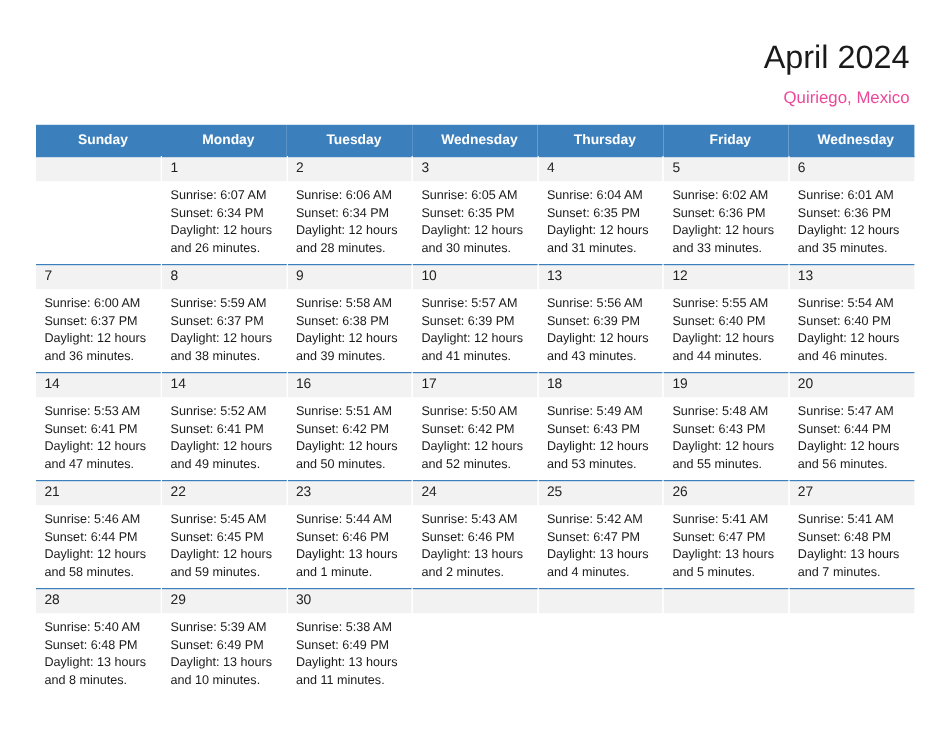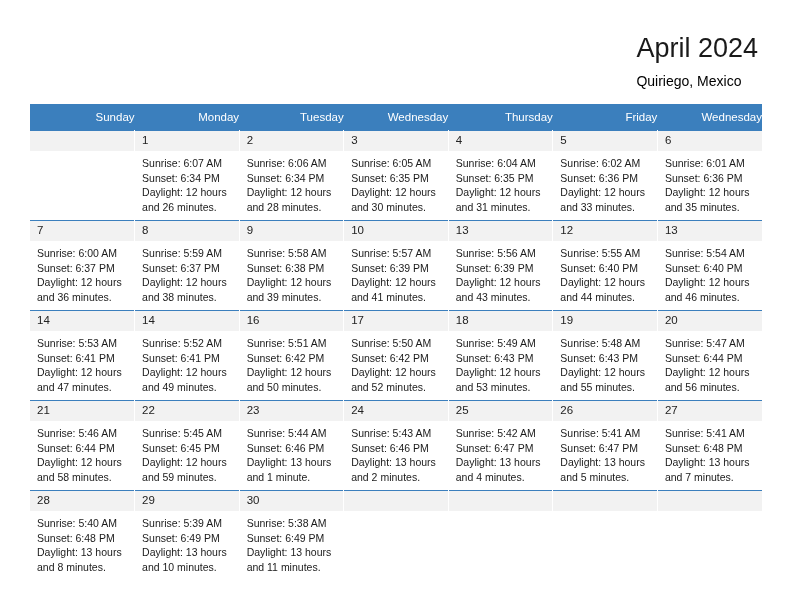--- a/index.html
+++ b/index.html
@@ -62,53 +62,53 @@
     font-size: 23px;
     letter-spacing: -0.2px;
     color: #2e8bd0;
     font-family: "DejaVu Sans", sans-serif;
     line-height: 25px;
   }
   .title-block {
     position: absolute;
     right: 34px;
     top: 32px;
-    text-align: left;
+    text-align: right;
   }
   .cal-title {
     font-size: 27px;
     color: #1a1a1a;
     line-height: 32px;
     white-space: nowrap;
   }
   .cal-subtitle {
     font-size: 14px;
-    color: #000000;
+    color: #ec4899;
     line-height: 18px;
     margin-top: 8px;
     white-space: nowrap;
   }
 
   
   .calendar {
     position: absolute;
     left: 30px;
     top: 104px;
     width: 732px;
     border-collapse: collapse;
     table-layout: fixed;
   }
   .calendar col { width: 104.57px; }
 
   .dow-row th {
     background: #3b7fbd;
     color: #ffffff;
     font-size: 11.5px;
-    font-weight: normal;
-    text-align: right;
+    font-weight: bold;
+    text-align: center;
     padding: 6px 0 6px 7px;
     height: 14px;
     border: none;
   }
 
   .week-row td {
     vertical-align: top;
     padding: 0;
     border-top: 1px solid #3b7fbd;
     border-right: 1px solid #ffffff;

